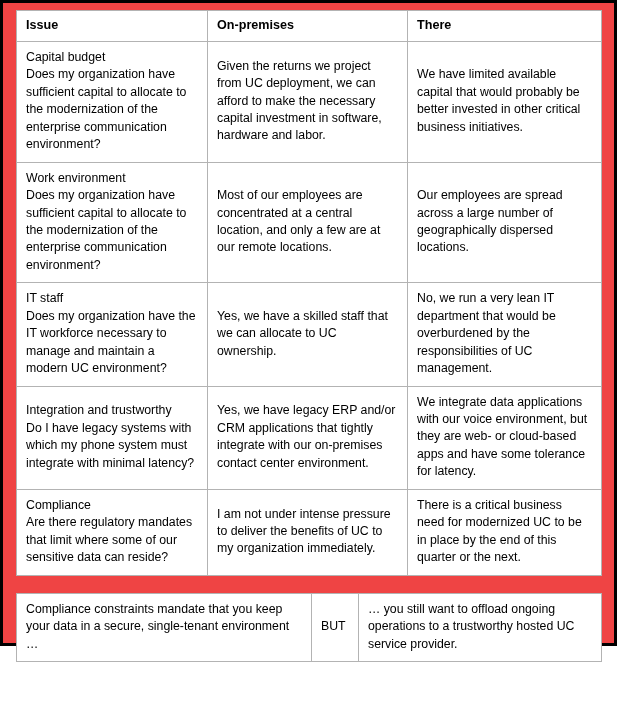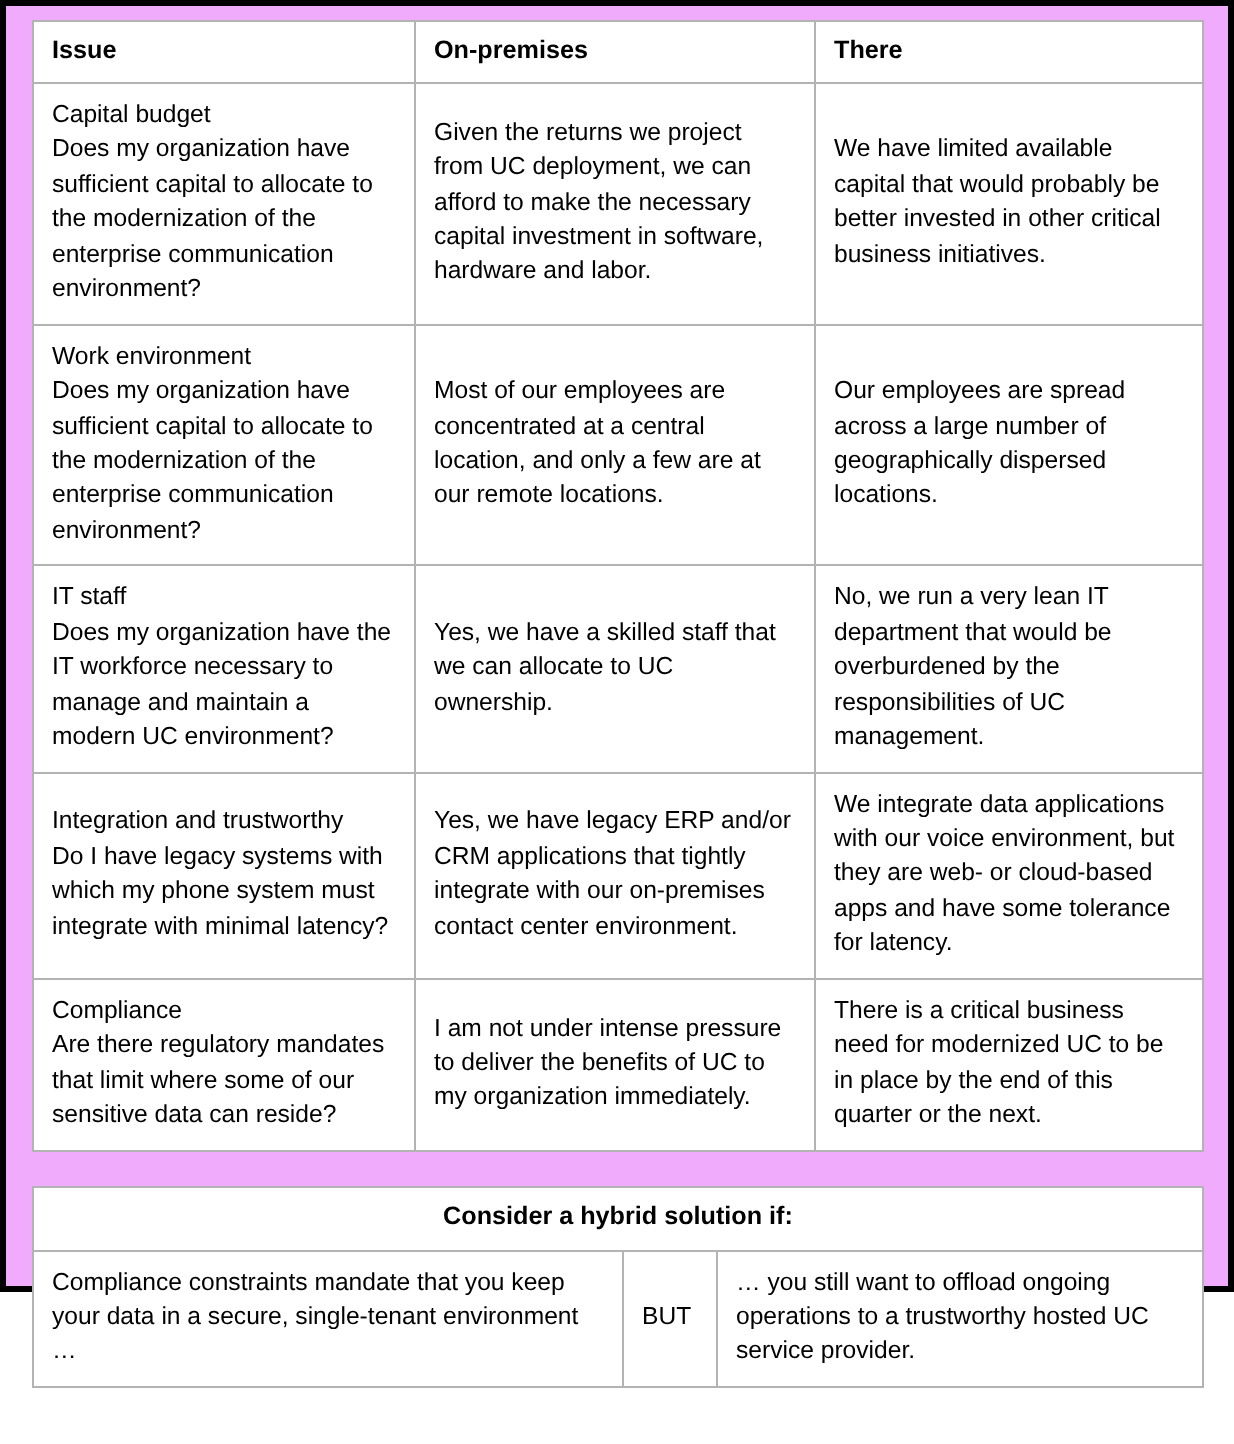--- a/index.html
+++ b/index.html
@@ -13,21 +13,21 @@
     font-family: "Liberation Sans", sans-serif;
     color: #000000;
     overflow: hidden;
   }
   #page {
     position: relative;
     width: 617px;
     height: 646px;
     box-sizing: border-box;
     border: 3px solid #000000;
-    background: #f0abfc;
+    background: #ef4444;
   }
   #inner {
     position: absolute;
     left: 13px;
     top: 7px;
     width: 585px;
     height: 702px;
   }
 
   table.grid {
@@ -155,23 +155,20 @@
 
     <div id="hybrid-wrap">
       <table class="grid" id="hybrid-table">
         <colgroup>
           <col class="col-left">
             <col class="col-but">
             <col class="col-right">
         </colgroup>
         <tbody>
           <tr>
-            <td class="hybrid-head" colspan="3">Consider a hybrid solution if:</td>
-          </tr>
-          <tr>
             <td class="hyb-left">Compliance constraints mandate that you keep your data in a secure, single-tenant environment …</td>
             <td class="but-cell">BUT</td>
             <td class="hyb-right">… you still want to offload ongoing operations to a trustworthy hosted UC service provider.</td>
           </tr>
         </tbody>
       </table>
     </div>
 
   </div>
 </div>

